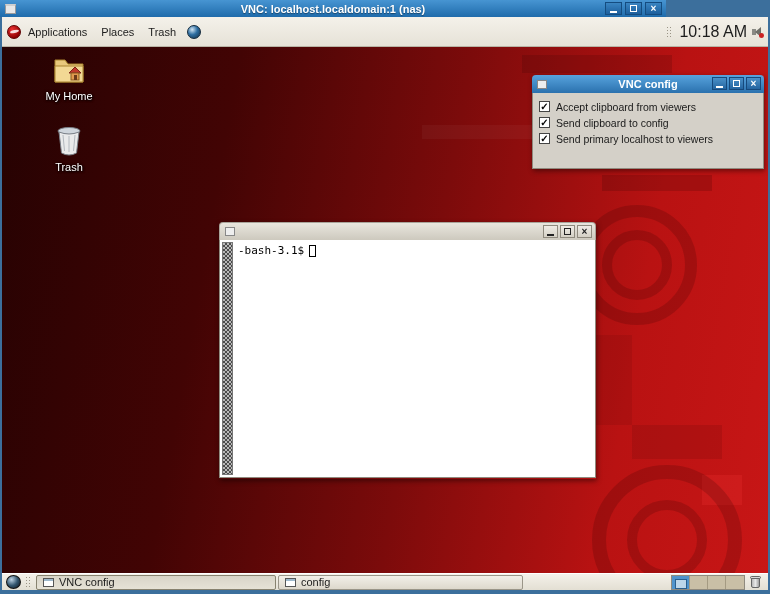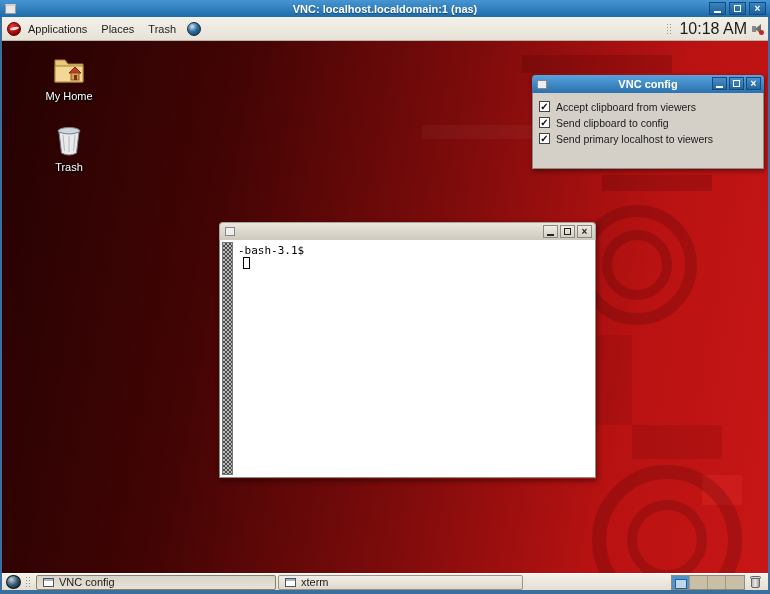--- a/index.html
+++ b/index.html
@@ -2,21 +2,21 @@
 <html><head>
 <meta charset="utf-8">
 <style>
   * { box-sizing: border-box; margin: 0; padding: 0; }
   html,body { width:770px; height:594px; }
   body { font-family: "Liberation Sans", sans-serif; position:relative; overflow:hidden; background:#3c6f9c; }
 
   
   .vnc-frame { position:absolute; inset:0; background:#3c6f9c; }
   .vnc-titlebar {
-    position:absolute; left:0; top:0; width:770px; height:17px;
+    position:absolute; left:0; top:0; width:666px; height:17px;
     background:linear-gradient(#4795d2, #1f6bab);
     display:flex; align-items:center; color:#fff;
   }
   .vnc-titlebar .win-icon {
     width:11px; height:10px; margin-left:5px; background:#e8e8e8;
     border:1px solid #9a9a9a; border-top:2px solid #cfcfcf;
   }
   .vnc-title-text {
     position:absolute; left:0; right:0; text-align:center;
     font-size:11px; font-weight:bold; text-shadow:0 1px 1px rgba(0,0,0,.4);
@@ -30,21 +30,21 @@
   .tb-btn .bar { width:7px; height:2px; background:#fff; margin-top:6px; }
   .tb-btn .box { width:7px; height:7px; border:1px solid #fff; }
   .tb-btn .x { font-size:10px; font-weight:bold; line-height:1; }
 
   .vnc-edge-l { position:absolute; left:0; top:17px; bottom:0; width:2px; background:#3c6f9c; z-index:50;}
   .vnc-edge-r { position:absolute; right:0; top:17px; bottom:0; width:2px; background:#3c6f9c; z-index:50;}
   .vnc-edge-b { position:absolute; left:0; bottom:0; height:4px; width:770px; background:#3c6f9c; z-index:50;}
 
   
   .panel {
-    position:absolute; left:2px; right:2px; top:17px; height:24px;
+    position:absolute; left:2px; right:2px; top:17px; height:30px;
     background:linear-gradient(#f4f1ea,#e6e2d7);
     border-bottom:1px solid #b9b4a5;
     display:flex; align-items:center; font-size:11px; color:#1c1c1c; z-index:40;
   }
   .menu-item { padding:0 7px; height:100%; display:flex; align-items:center; cursor:default; }
   .redhat-icon {
     width:14px; height:14px; border-radius:50%; margin-left:5px;
     background:radial-gradient(circle at 35% 30%, #e33, #8b0000 75%);
     border:1px solid #5e0000; position:relative;
   }
@@ -118,21 +118,21 @@
   }
   .xterm-scrollbar {
     position:absolute; left:2px; top:2px; bottom:2px; width:11px;
     border:1px solid #777;
     background:repeating-conic-gradient(#4c4c4c 0% 25%, #b8b8b8 0% 50%);
     background-size:4px 4px;
   }
   .term-text {
     position:absolute; left:18px; top:4px;
     font-family:"DejaVu Sans Mono", monospace; font-size:11px; color:#000;
-    display:flex; align-items:flex-start;flex-direction:column;
+    display:flex; align-items:flex-end;
   }
   .term-cursor { width:7px; height:12px; border:1px solid #000; margin-left:5px; }
 
   
   .taskbar {
     position:absolute; left:2px; right:2px; bottom:4px; height:17px;
     background:linear-gradient(#f4f1ea,#e3dfd3);
     border-top:1px solid #fff; display:flex; align-items:center; z-index:40;
   }
   .tb-launcher {
@@ -307,21 +307,21 @@
 
   <div class="taskbar">
     <div class="tb-launcher"></div>
     <div class="dot-sep"></div>
     <div class="task-btn pressed" id="task-vncconfig">
       <div class="w-icon"></div>
       <span>VNC config</span>
     </div>
     <div class="task-btn" id="task-xterm">
       <div class="w-icon"></div>
-      <span>xterm</span>
+      <span>config</span>
     </div>
     <div class="pager">
       <div class="ws-cell active"></div>
       <div class="ws-cell"></div>
       <div class="ws-cell"></div>
       <div class="ws-cell"></div>
     </div>
     <div class="trash-applet">
       <div class="lid"></div>
         <div class="can"></div>

